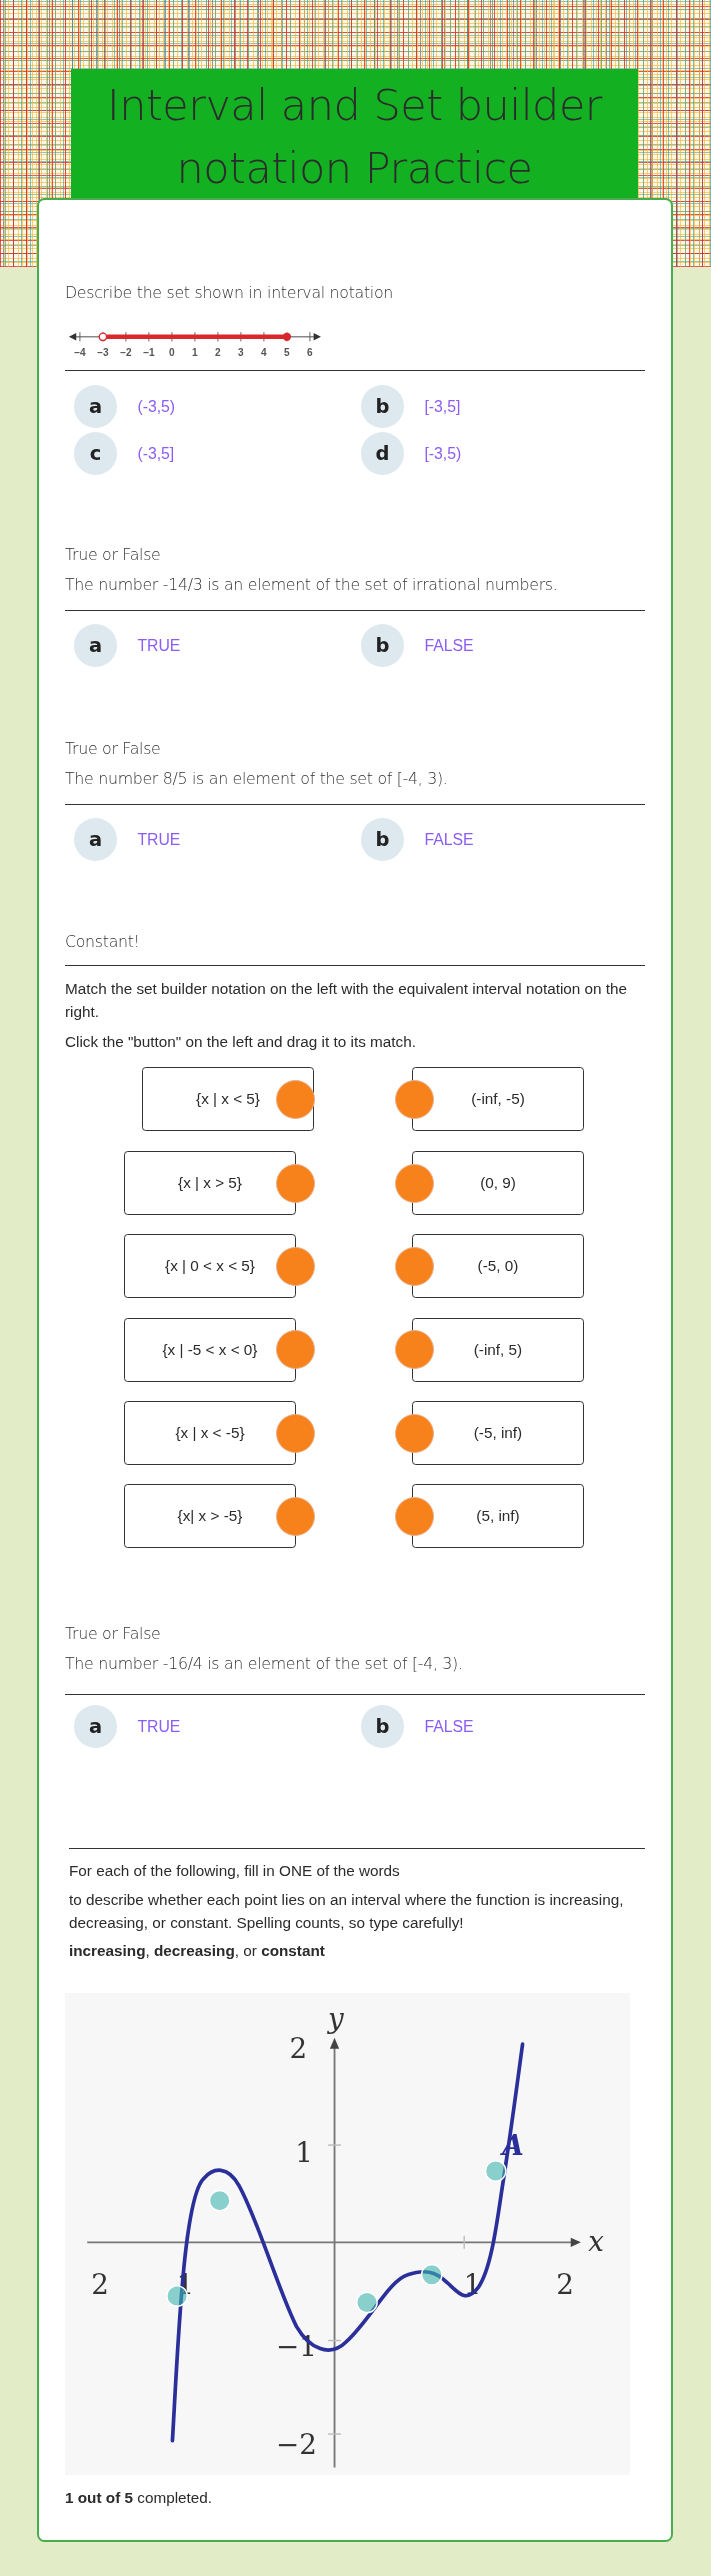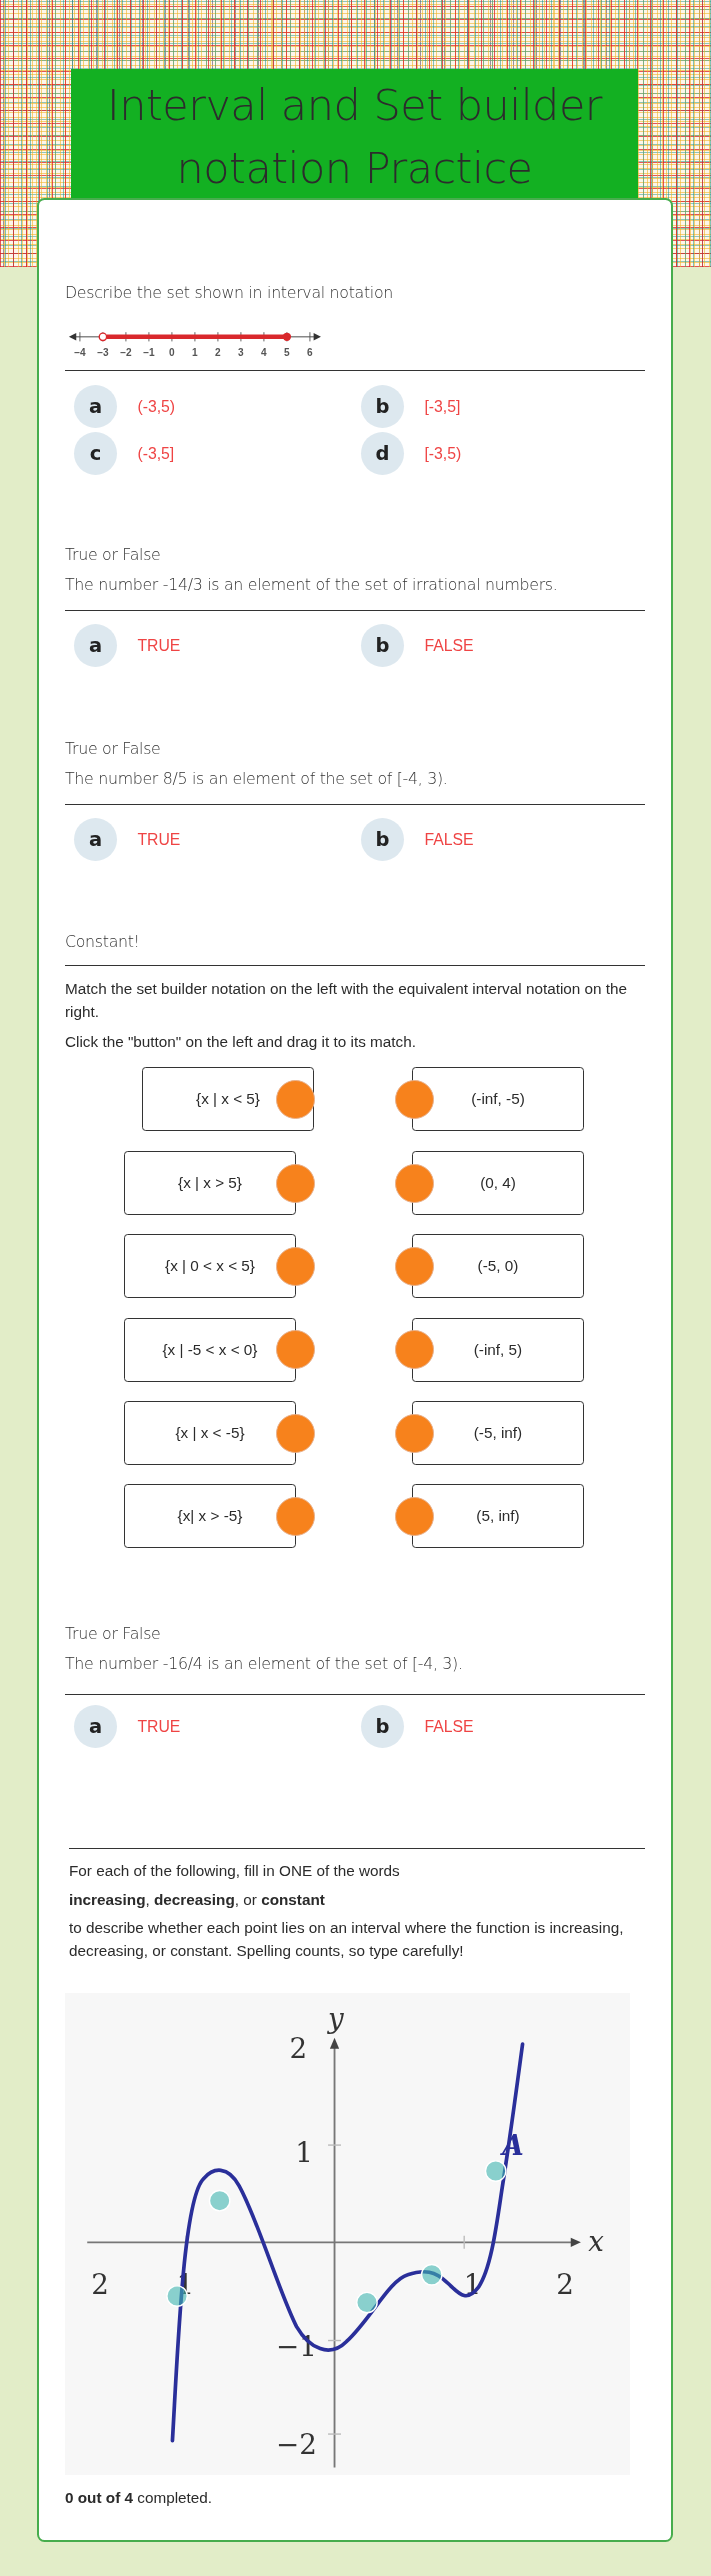--- a/index.html
+++ b/index.html
@@ -56,21 +56,21 @@
   .q-prompt { font-size: 15.8px; margin: 0; letter-spacing: -0.3px; }
   .rule { border: none; border-top: 1.9px solid #333; margin: 0; width: 580px; }
   .opt { position: absolute; display: flex; align-items: center; }
   .bubble {
     width: 43px; height: 43px; border-radius: 50%;
     background: #dde8ef;
     display: flex; align-items: center; justify-content: center;
     font-family: "DejaVu Sans", sans-serif; font-size: 19.5px; font-weight: bold;
     color: #222;
   }
-  .opt-label { margin-left: 20.4px; font-size: 15.8px; color: #ef4444; }
+  .opt-label { margin-left: 20.4px; font-size: 15.8px; color: #8b5cf6; }
   .body-text { font-size: 15.3px; line-height: 23px; color: #2b2b2b; margin: 0; }
   .match-box {
     position: absolute; width: 172px; height: 64px;
     border: 1.4px solid #333; border-radius: 3.7px; box-sizing: border-box;
     display: flex; align-items: center; justify-content: center;
     font-size: 15.3px; color: #2b2b2b; background: #fff;
   }
   .knob {
     position: absolute; width: 39px; height: 39px; border-radius: 50%;
     background: #f7821c; border: 1.9px solid #e9b08a; box-sizing: border-box;
@@ -196,21 +196,21 @@
     <div class="match-box" style="left:85px; top:1284px;">{x| x &gt; -5}</div>
     <div class="knob" style="left:237px; top:880px;"></div>
     <div class="knob" style="left:237px; top:964px;"></div>
     <div class="knob" style="left:237px; top:1047px;"></div>
     <div class="knob" style="left:237px; top:1130px;"></div>
     <div class="knob" style="left:237px; top:1214px;"></div>
     <div class="knob" style="left:237px; top:1297px;"></div>
   </div>
   <div>
     <div class="match-box" style="left:373px; top:867px;">(-inf, -5)</div>
-    <div class="match-box" style="left:373px; top:951px;">(0, 4)</div>
+    <div class="match-box" style="left:373px; top:951px;">(0, 9)</div>
     <div class="match-box" style="left:373px; top:1034px;">(-5, 0)</div>
     <div class="match-box" style="left:373px; top:1118px;">(-inf, 5)</div>
     <div class="match-box" style="left:373px; top:1201px;">(-5, inf)</div>
     <div class="match-box" style="left:373px; top:1284px;">(5, inf)</div>
     <div class="knob" style="left:356px; top:880px;"></div>
     <div class="knob" style="left:356px; top:964px;"></div>
     <div class="knob" style="left:356px; top:1047px;"></div>
     <div class="knob" style="left:356px; top:1130px;"></div>
     <div class="knob" style="left:356px; top:1214px;"></div>
     <div class="knob" style="left:356px; top:1297px;"></div>
@@ -226,24 +226,24 @@
     <span class="opt-label">TRUE</span>
   </div>
   <div class="opt" style="left:322px; top:1505px;">
     <div class="bubble">b</div>
     <span class="opt-label">FALSE</span>
   </div>
 
   <hr class="rule section" style="top:1648px; left:30px; width:576px;">
   <div class="section" style="top:1659px; left:30px;">
     <p class="body-text">For each of the following, fill in ONE of the words</p>
+    <p class="body-text" style="margin-top:5.6px;">to describe whether each point lies on an interval where the function is increasing, decreasing, or constant.  Spelling counts, so type carefully!</p>
     <p class="body-text" style="margin-top:5.6px;">
       <b>increasing</b><span>, </span><b>decreasing</b><span>, or </span><b>constant</b>
     </p>
-    <p class="body-text" style="margin-top:5.6px;">to describe whether each point lies on an interval where the function is increasing, decreasing, or constant.  Spelling counts, so type carefully!</p>
   </div>
 
   <div class="graph">
     <svg width="565" height="482" viewBox="0 0 610 520">
       <g stroke="#777" stroke-width="2" fill="none">
         <line x1="24" y1="269" x2="550" y2="269"></line>
         <line x1="291" y1="512" x2="291" y2="55"></line>
       </g>
       <polygon points="557,269 546,264 546,274" fill="#444"></polygon>
       <polygon points="291,48 286,60 296,60" fill="#444"></polygon>
@@ -274,16 +274,16 @@
         <circle cx="167" cy="224" r="11"></circle>
         <circle cx="121" cy="327" r="11"></circle>
         <circle cx="326" cy="334" r="11"></circle>
         <circle cx="396" cy="304" r="11"></circle>
         <circle cx="465" cy="192" r="11"></circle>
       </g>
     </svg>
   </div>
 
   <div class="footer-status">
-    <b>0 out of 4</b><span> completed.</span>
+    <b>1 out of 5</b><span> completed.</span>
   </div>
 </div>
 
 
 </body></html>

